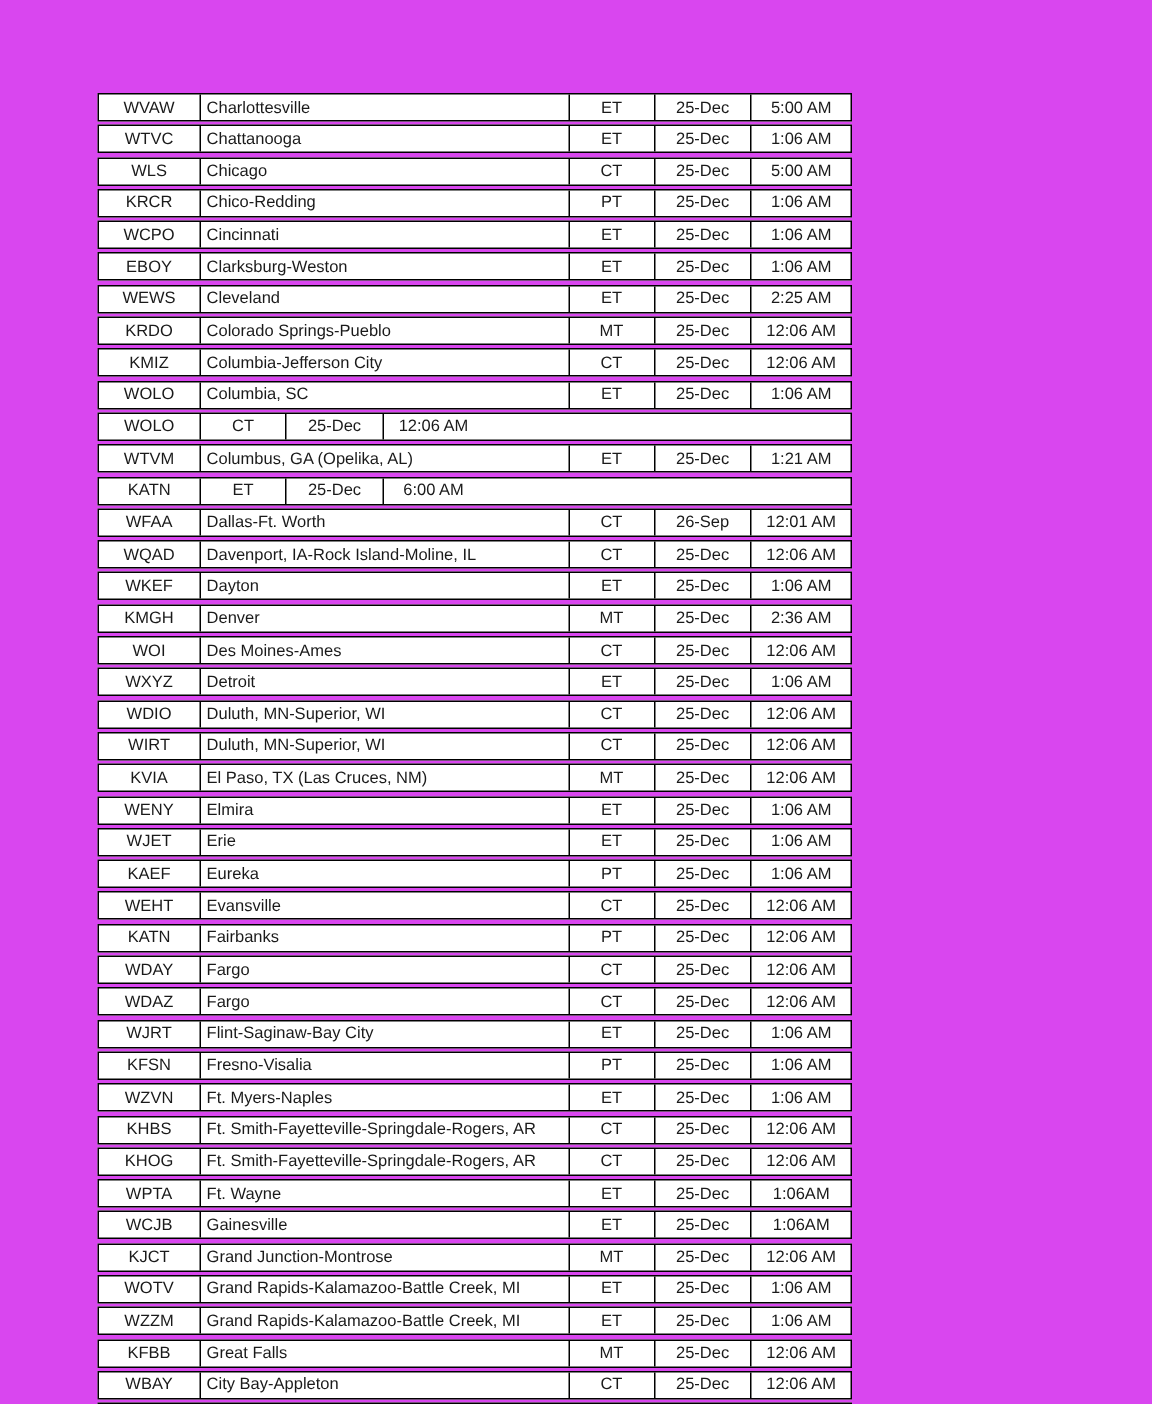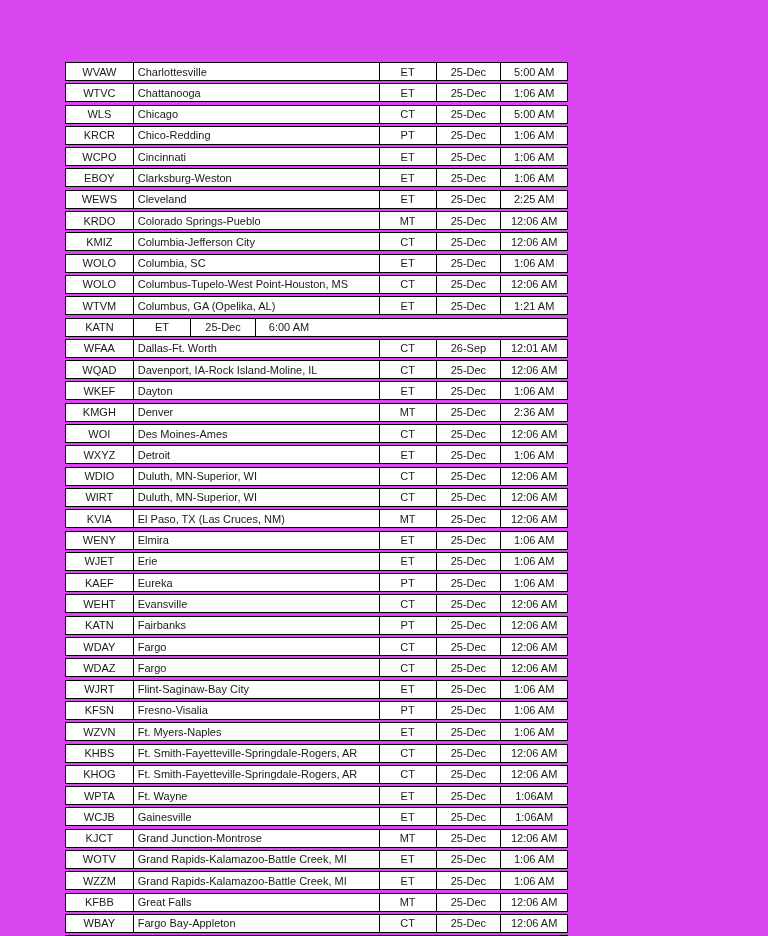--- a/index.html
+++ b/index.html
@@ -156,21 +156,20 @@
   <div class="row">
     <div class="cell c-station">WOLO</div>
     <div class="cell c-market">Columbia, SC</div>
     <div class="cell c-tz">ET</div>
     <div class="cell c-date">25-Dec</div>
     <div class="cell c-time">1:06 AM</div>
   </div>
 
   <div class="row">
     <div class="cell c-station">WOLO</div>
-    <div class="cell c-market">Columbus-Tupelo-West Point-Houston, MS</div>
     <div class="cell c-tz">CT</div>
     <div class="cell c-date">25-Dec</div>
     <div class="cell c-time">12:06 AM</div>
   </div>
 
   <div class="row">
     <div class="cell c-station">WTVM</div>
     <div class="cell c-market">Columbus, GA (Opelika, AL)</div>
     <div class="cell c-tz">ET</div>
     <div class="cell c-date">25-Dec</div>
@@ -395,21 +394,21 @@
   <div class="row">
     <div class="cell c-station">KFBB</div>
     <div class="cell c-market">Great Falls</div>
     <div class="cell c-tz">MT</div>
     <div class="cell c-date">25-Dec</div>
     <div class="cell c-time">12:06 AM</div>
   </div>
 
   <div class="row">
     <div class="cell c-station">WBAY</div>
-    <div class="cell c-market">Fargo Bay-Appleton</div>
+    <div class="cell c-market">City Bay-Appleton</div>
     <div class="cell c-tz">CT</div>
     <div class="cell c-date">25-Dec</div>
     <div class="cell c-time">12:06 AM</div>
   </div>
 
   <div class="row">
     
     
     
     

